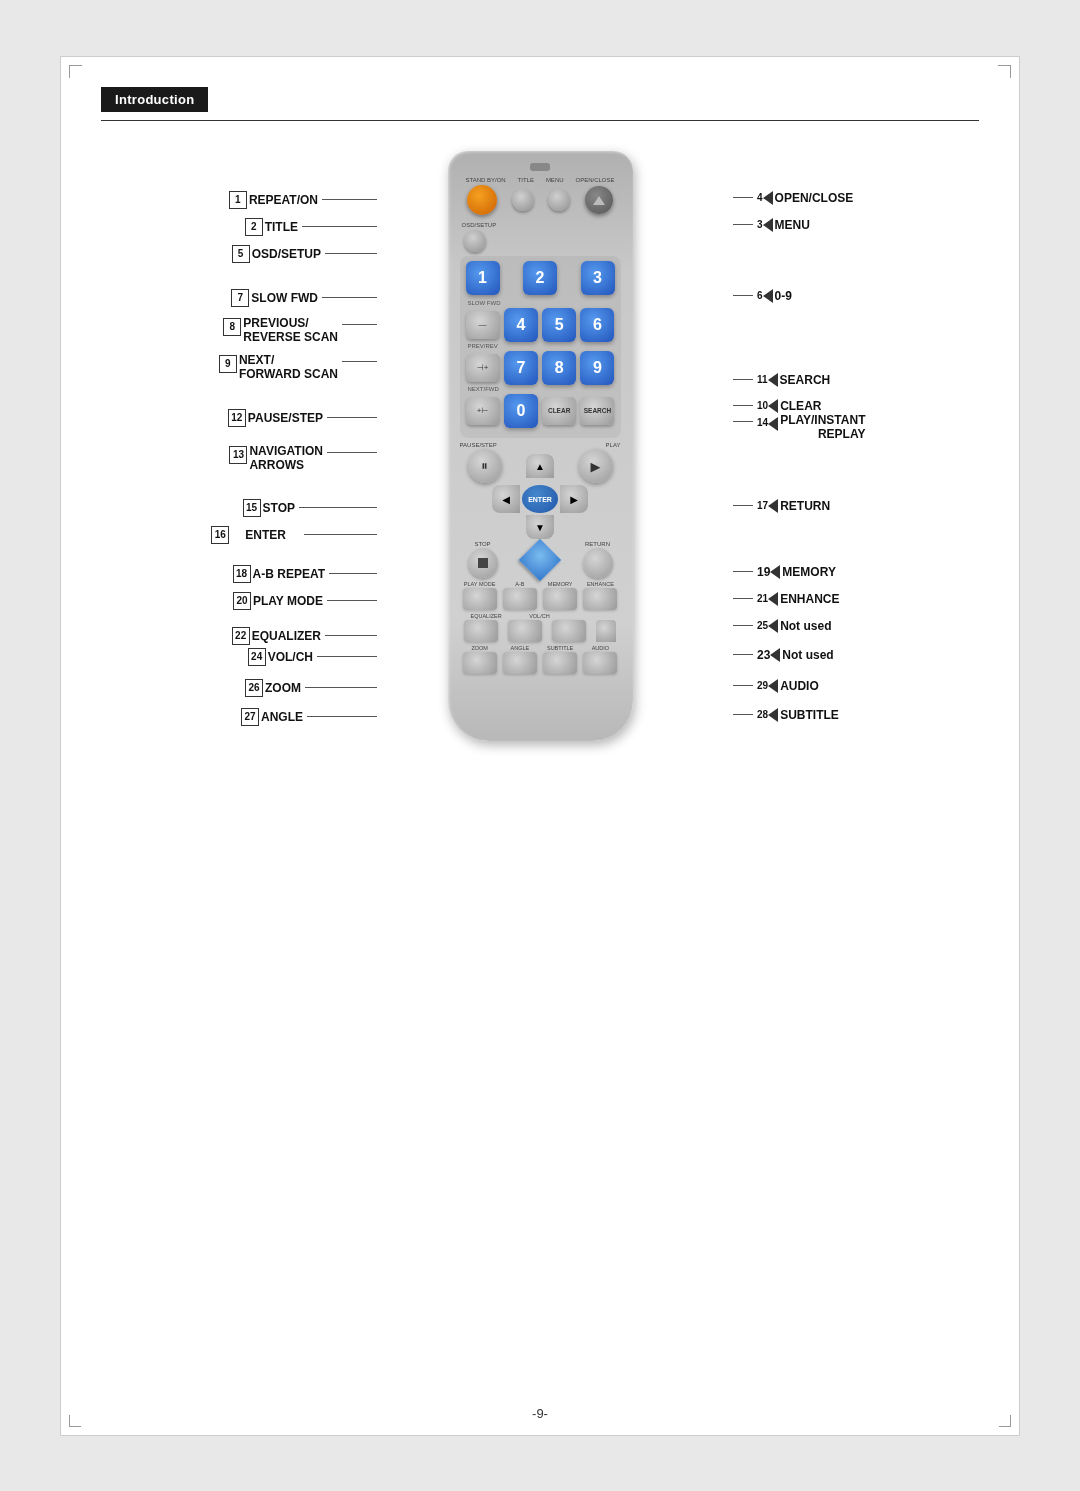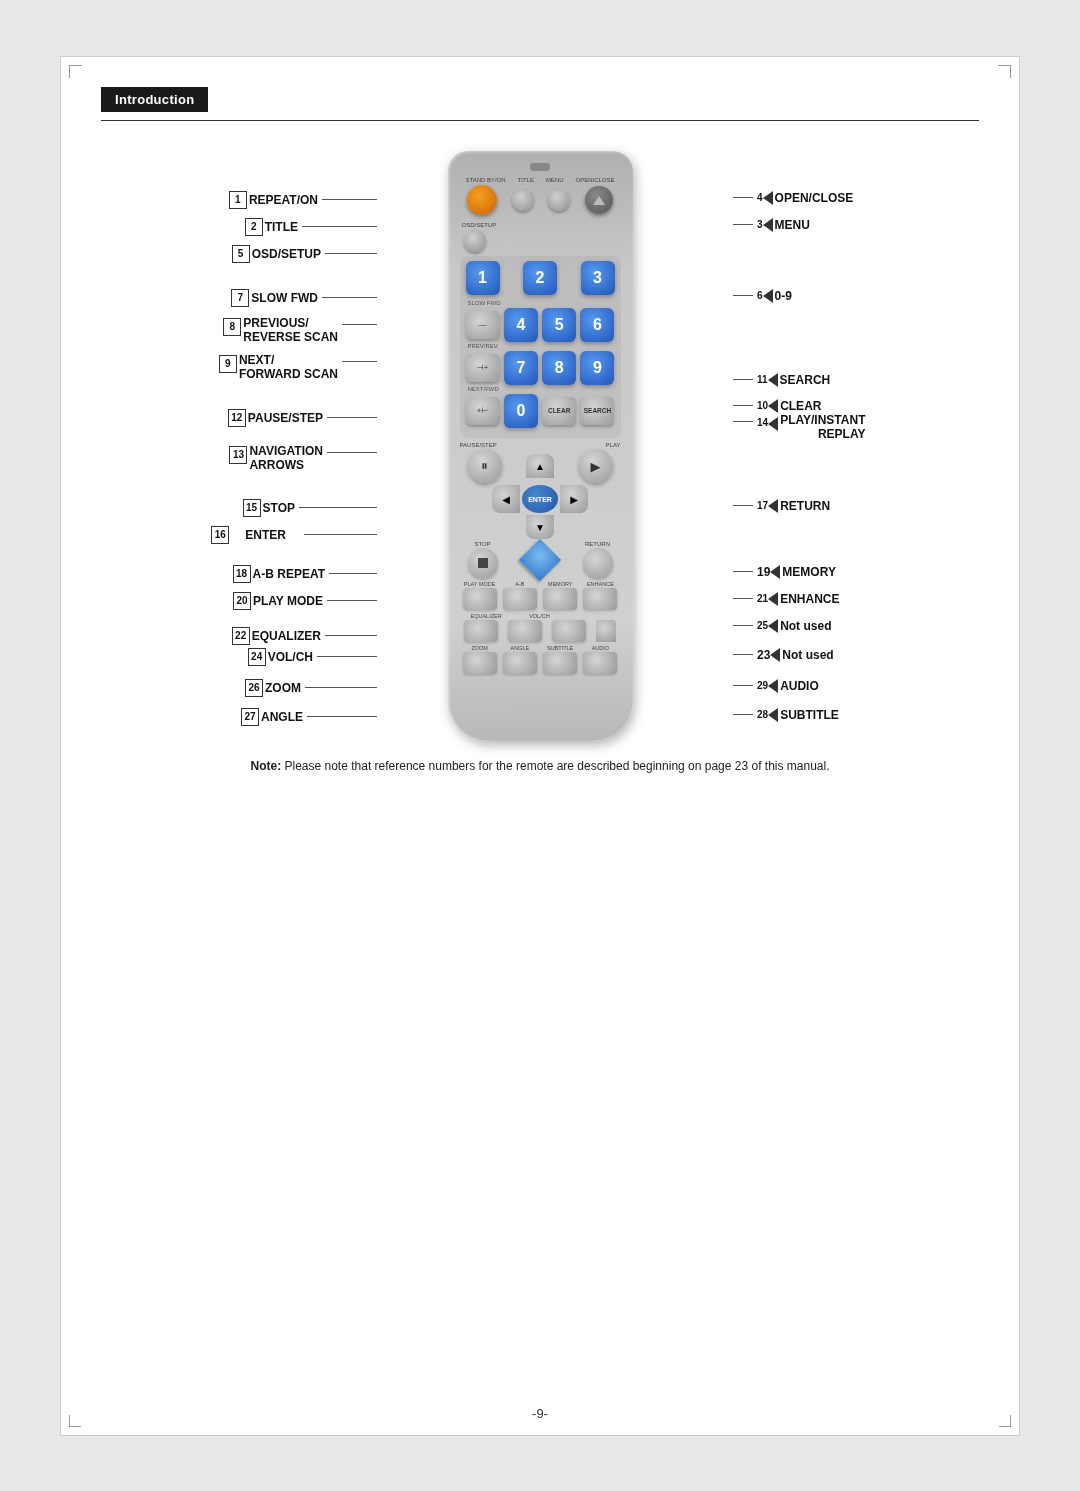--- a/index.html
+++ b/index.html
@@ -768,19 +768,16 @@
         <div class="label-item right" style="top:557px;">
           <span class="label-text">SUBTITLE</span>
           <span class="rtri"></span>
           <span style="font-size:10px;font-weight:bold;">28</span>
           <div class="label-line" style="width:10px;"></div>
         </div>
       </div>
 
     </div>
 
-    <div class="note-text">
-      <span class="note-bold">Note:</span><span> Please note that reference numbers for the remote are described beginning on page 23 of this manual.</span>
-    </div>
   </div>
 
   <div class="page-num">-9-</div>
 </div>
 
 </body></html>

